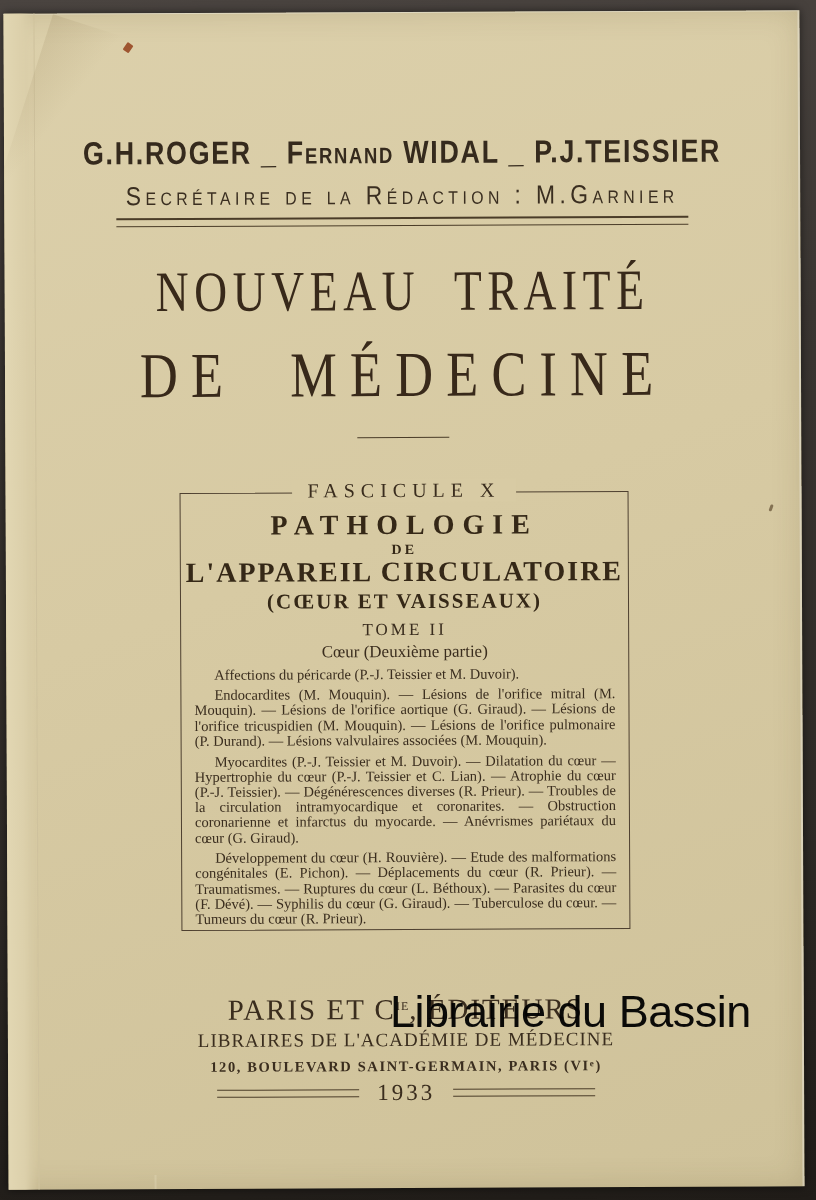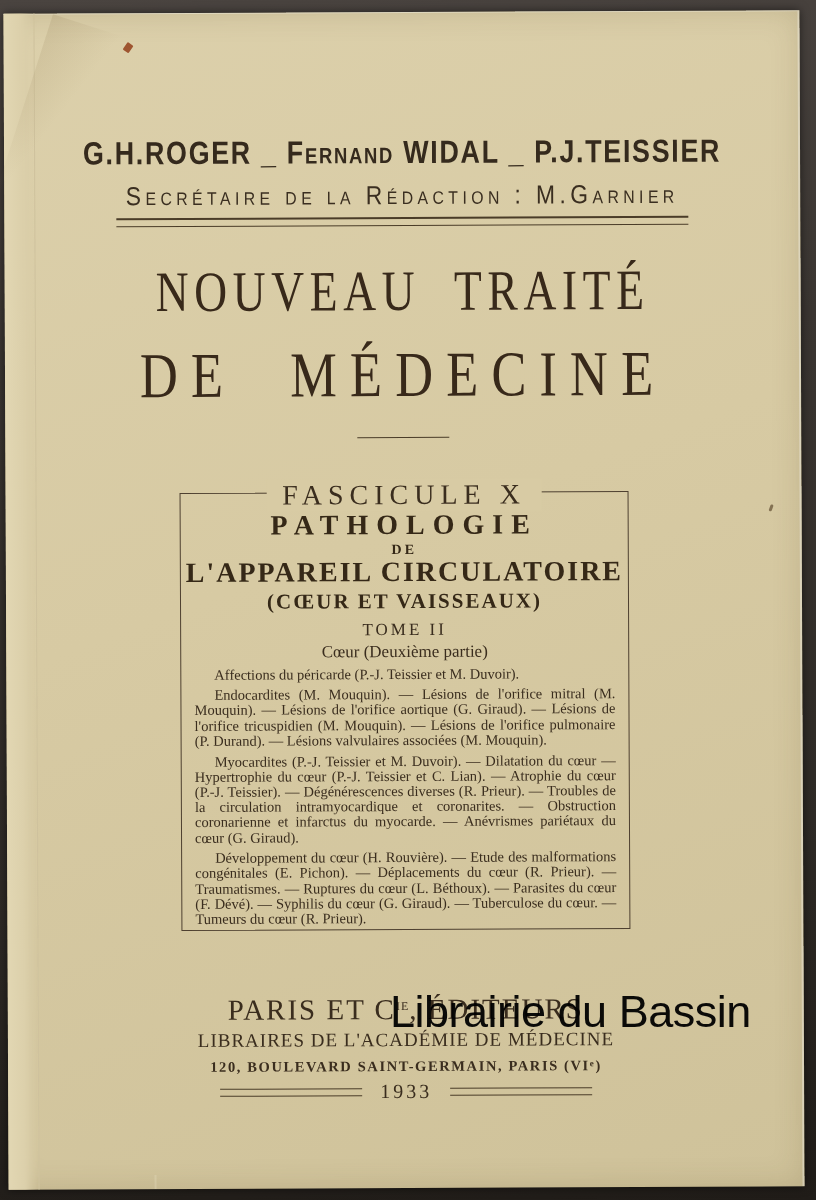--- a/index.html
+++ b/index.html
@@ -57,40 +57,40 @@
   }
   .title-rule{position:absolute;top:425px;left:50%;transform:translateX(-50%);width:92px;border-top:1.5px solid #4a3c28;}
 
   .fbox{
     position:absolute;left:174px;top:480px;width:449px;height:438px;
     border:1.5px solid #4e4030;box-sizing:border-box;text-align:center;
   }
   .fbox-label{
     position:absolute;top:-14px;left:50%;transform:translateX(-50%);
     background:#d8cba4;padding:0 16px;white-space:nowrap;
-    font-size:28px;letter-spacing:6px;color:#3a2d1e;
+    font-size:20px;letter-spacing:6px;color:#3a2d1e;
   }
   .fb-h1{font-size:28px;font-weight:bold;letter-spacing:8px;margin-top:17px;line-height:30px;color:#352817;}
   .fb-h2{font-size:14px;font-weight:bold;letter-spacing:3px;line-height:15px;margin-top:2px;color:#352817;}
   .fb-h3{font-size:28px;font-weight:bold;letter-spacing:2px;line-height:30px;white-space:nowrap;color:#352817;}
   .fb-h4{font-size:21px;font-weight:bold;letter-spacing:2px;line-height:24px;margin-top:2px;color:#352817;}
   .fb-tome{font-size:17px;letter-spacing:3px;line-height:18px;margin-top:8px;}
   .fb-sub{font-size:17px;line-height:18px;margin-top:4px;}
   .fb-paras{padding:0 13px;text-align:justify;}
   .fb-paras p{font-size:14.5px;line-height:15.2px;margin:5.5px 0 0;text-indent:20px;color:#3a2d1e;}
 
   .publisher{position:absolute;top:981px;left:0;width:100%;text-align:center;color:#3a2d1e;}
   .pub-line1{font-size:29px;letter-spacing:2px;white-space:nowrap;}
   .pub-line1 .sup{font-size:12px;vertical-align:9px;letter-spacing:1px;}
   .pub-line2{font-size:19px;letter-spacing:1px;margin-top:3px;white-space:nowrap;}
   .pub-line3{font-size:14.5px;letter-spacing:1.6px;margin-top:7px;font-weight:600;white-space:nowrap;}
   .pub-line3 .sup{font-size:9px;vertical-align:4px;}
   .year-row{display:flex;align-items:center;justify-content:center;gap:18px;margin-top:5px;}
   .year-rule{width:142px;height:6px;border-top:1.5px solid #4a3c28;border-bottom:1.5px solid #4a3c28;}
-  .year{font-size:20px;letter-spacing:3px;text-align:center;}
+  .year{font-size:23px;letter-spacing:3px;text-align:center;}
 
   .watermark{
     position:absolute;left:390px;top:986px;z-index:5;
     font-family:"Liberation Sans","DejaVu Sans",sans-serif;
     font-size:45px;font-weight:500;letter-spacing:-0.5px;white-space:nowrap;
     mix-blend-mode:multiply;opacity:.95;
   }
   .bottom-seam{position:absolute;left:146px;bottom:0;width:2px;height:14px;background:rgba(230,220,190,.35);}
 </style>
 </head>

